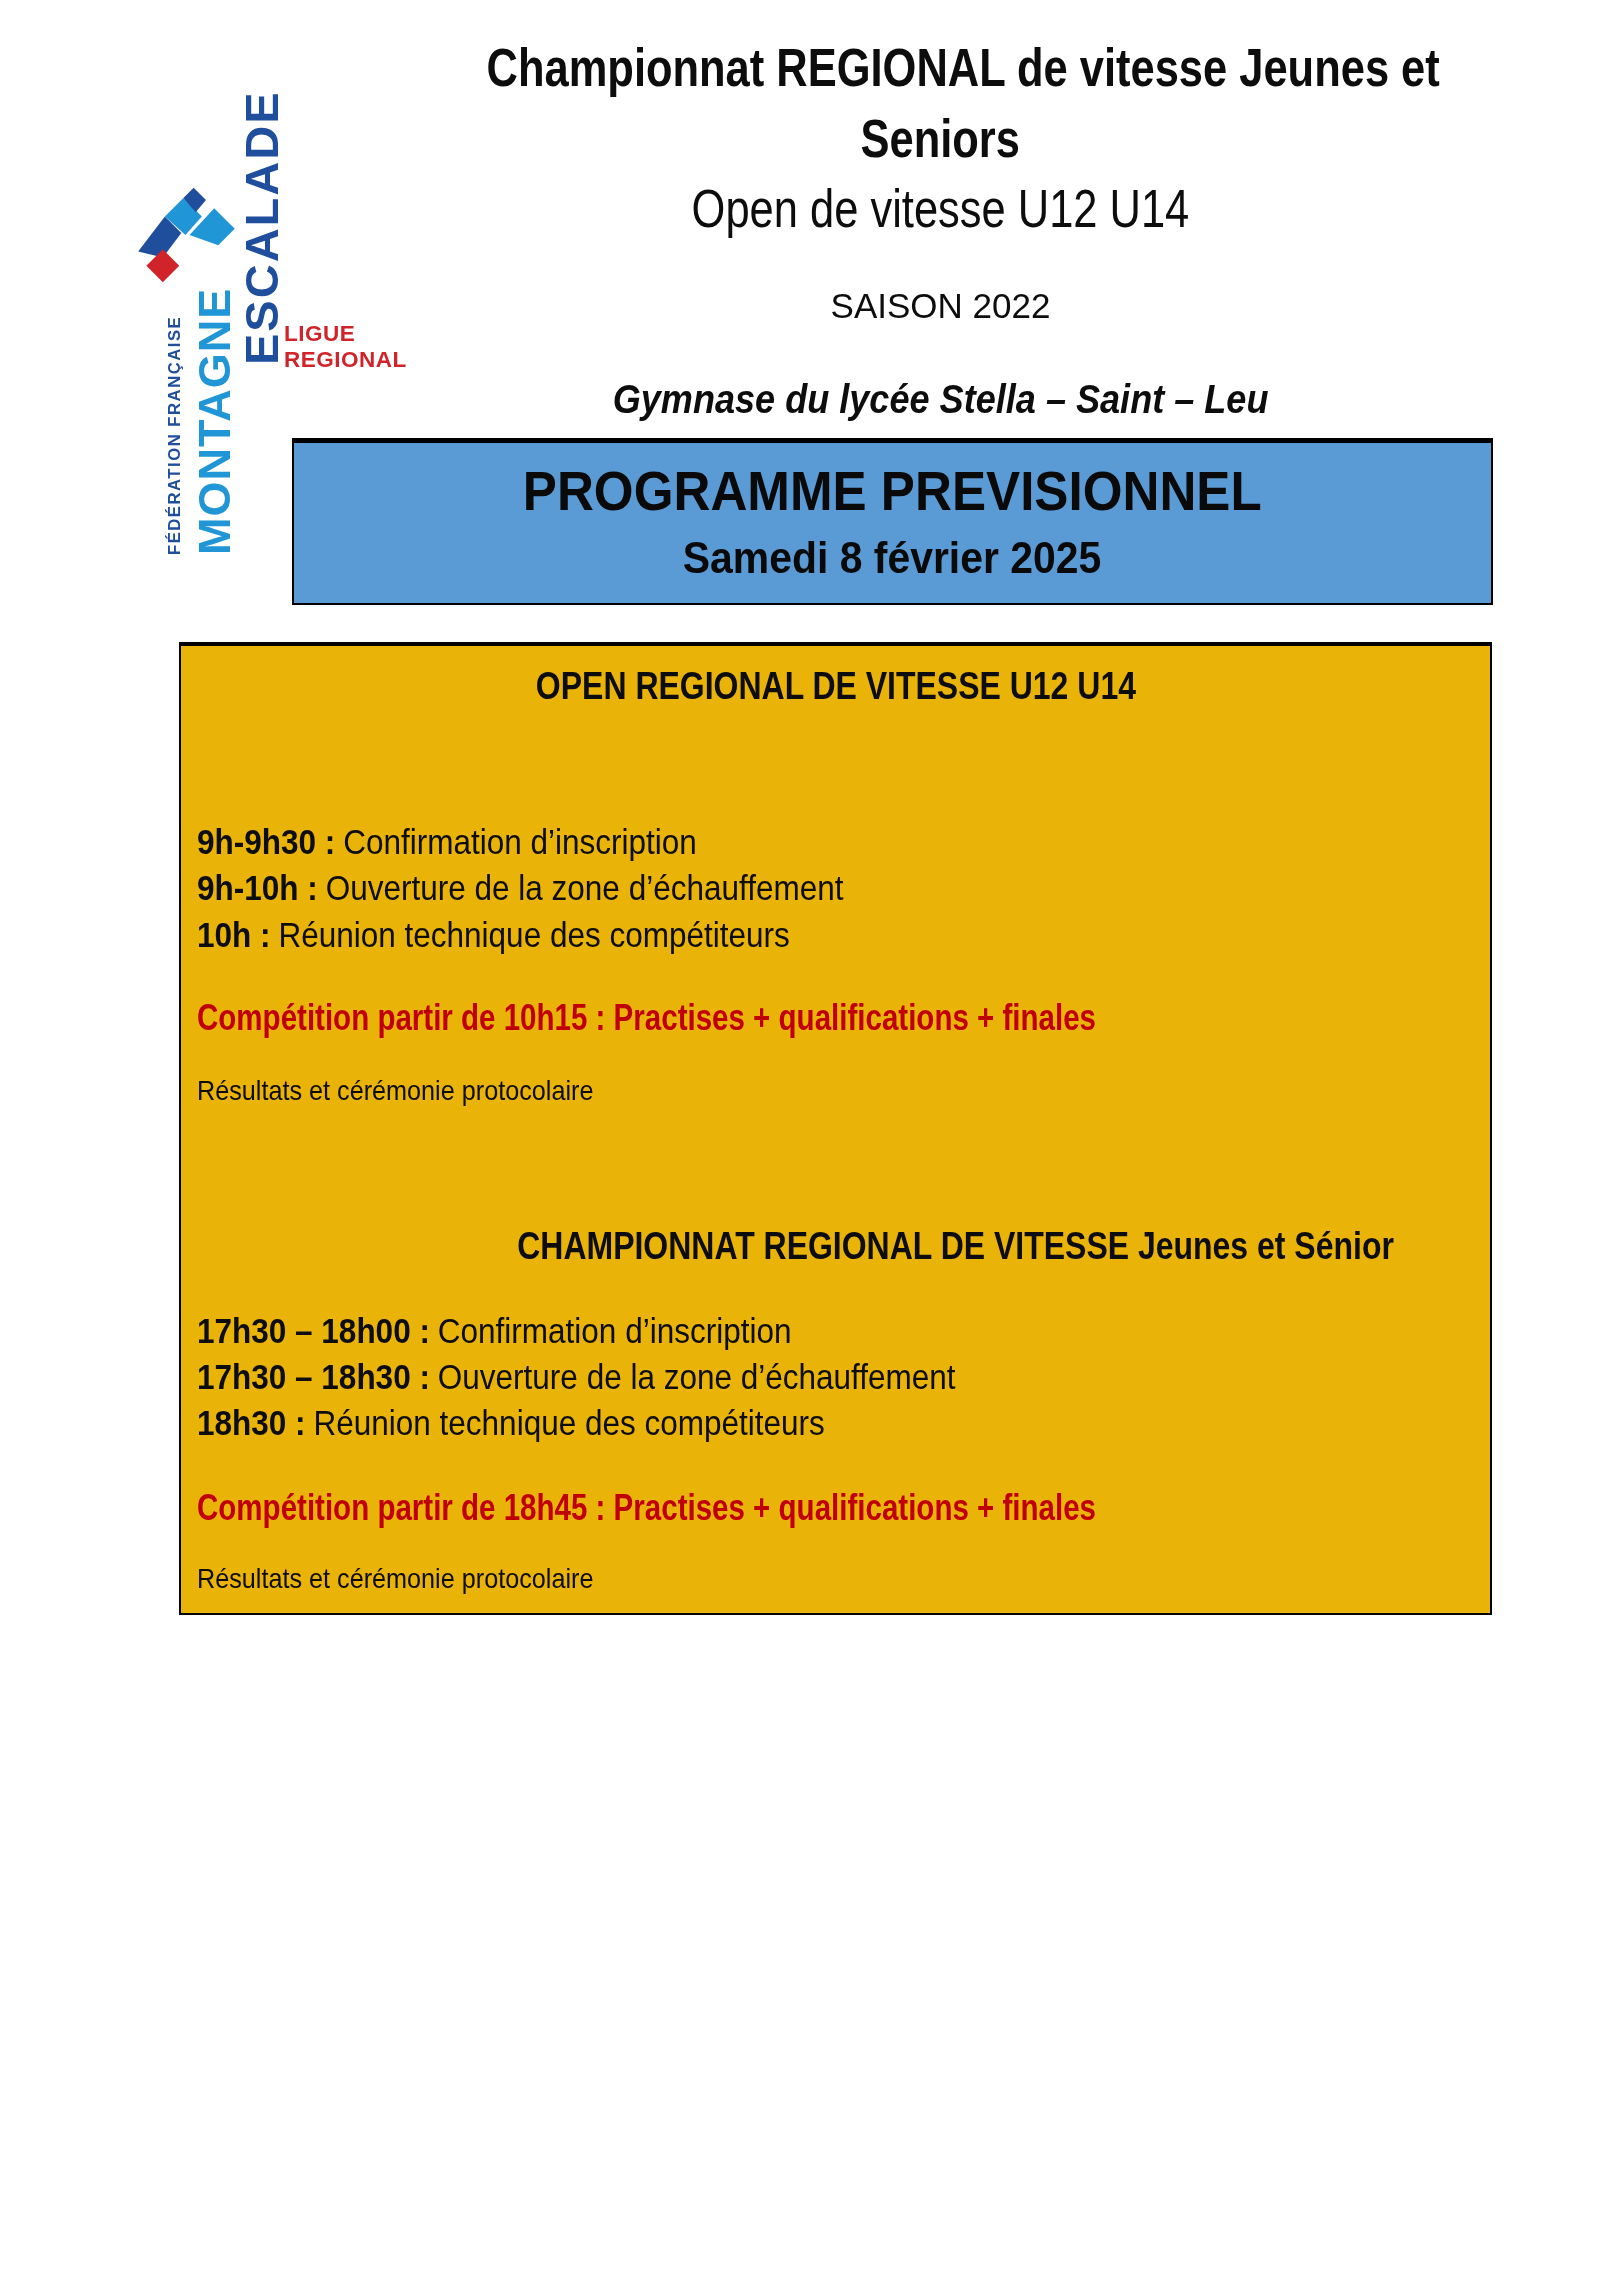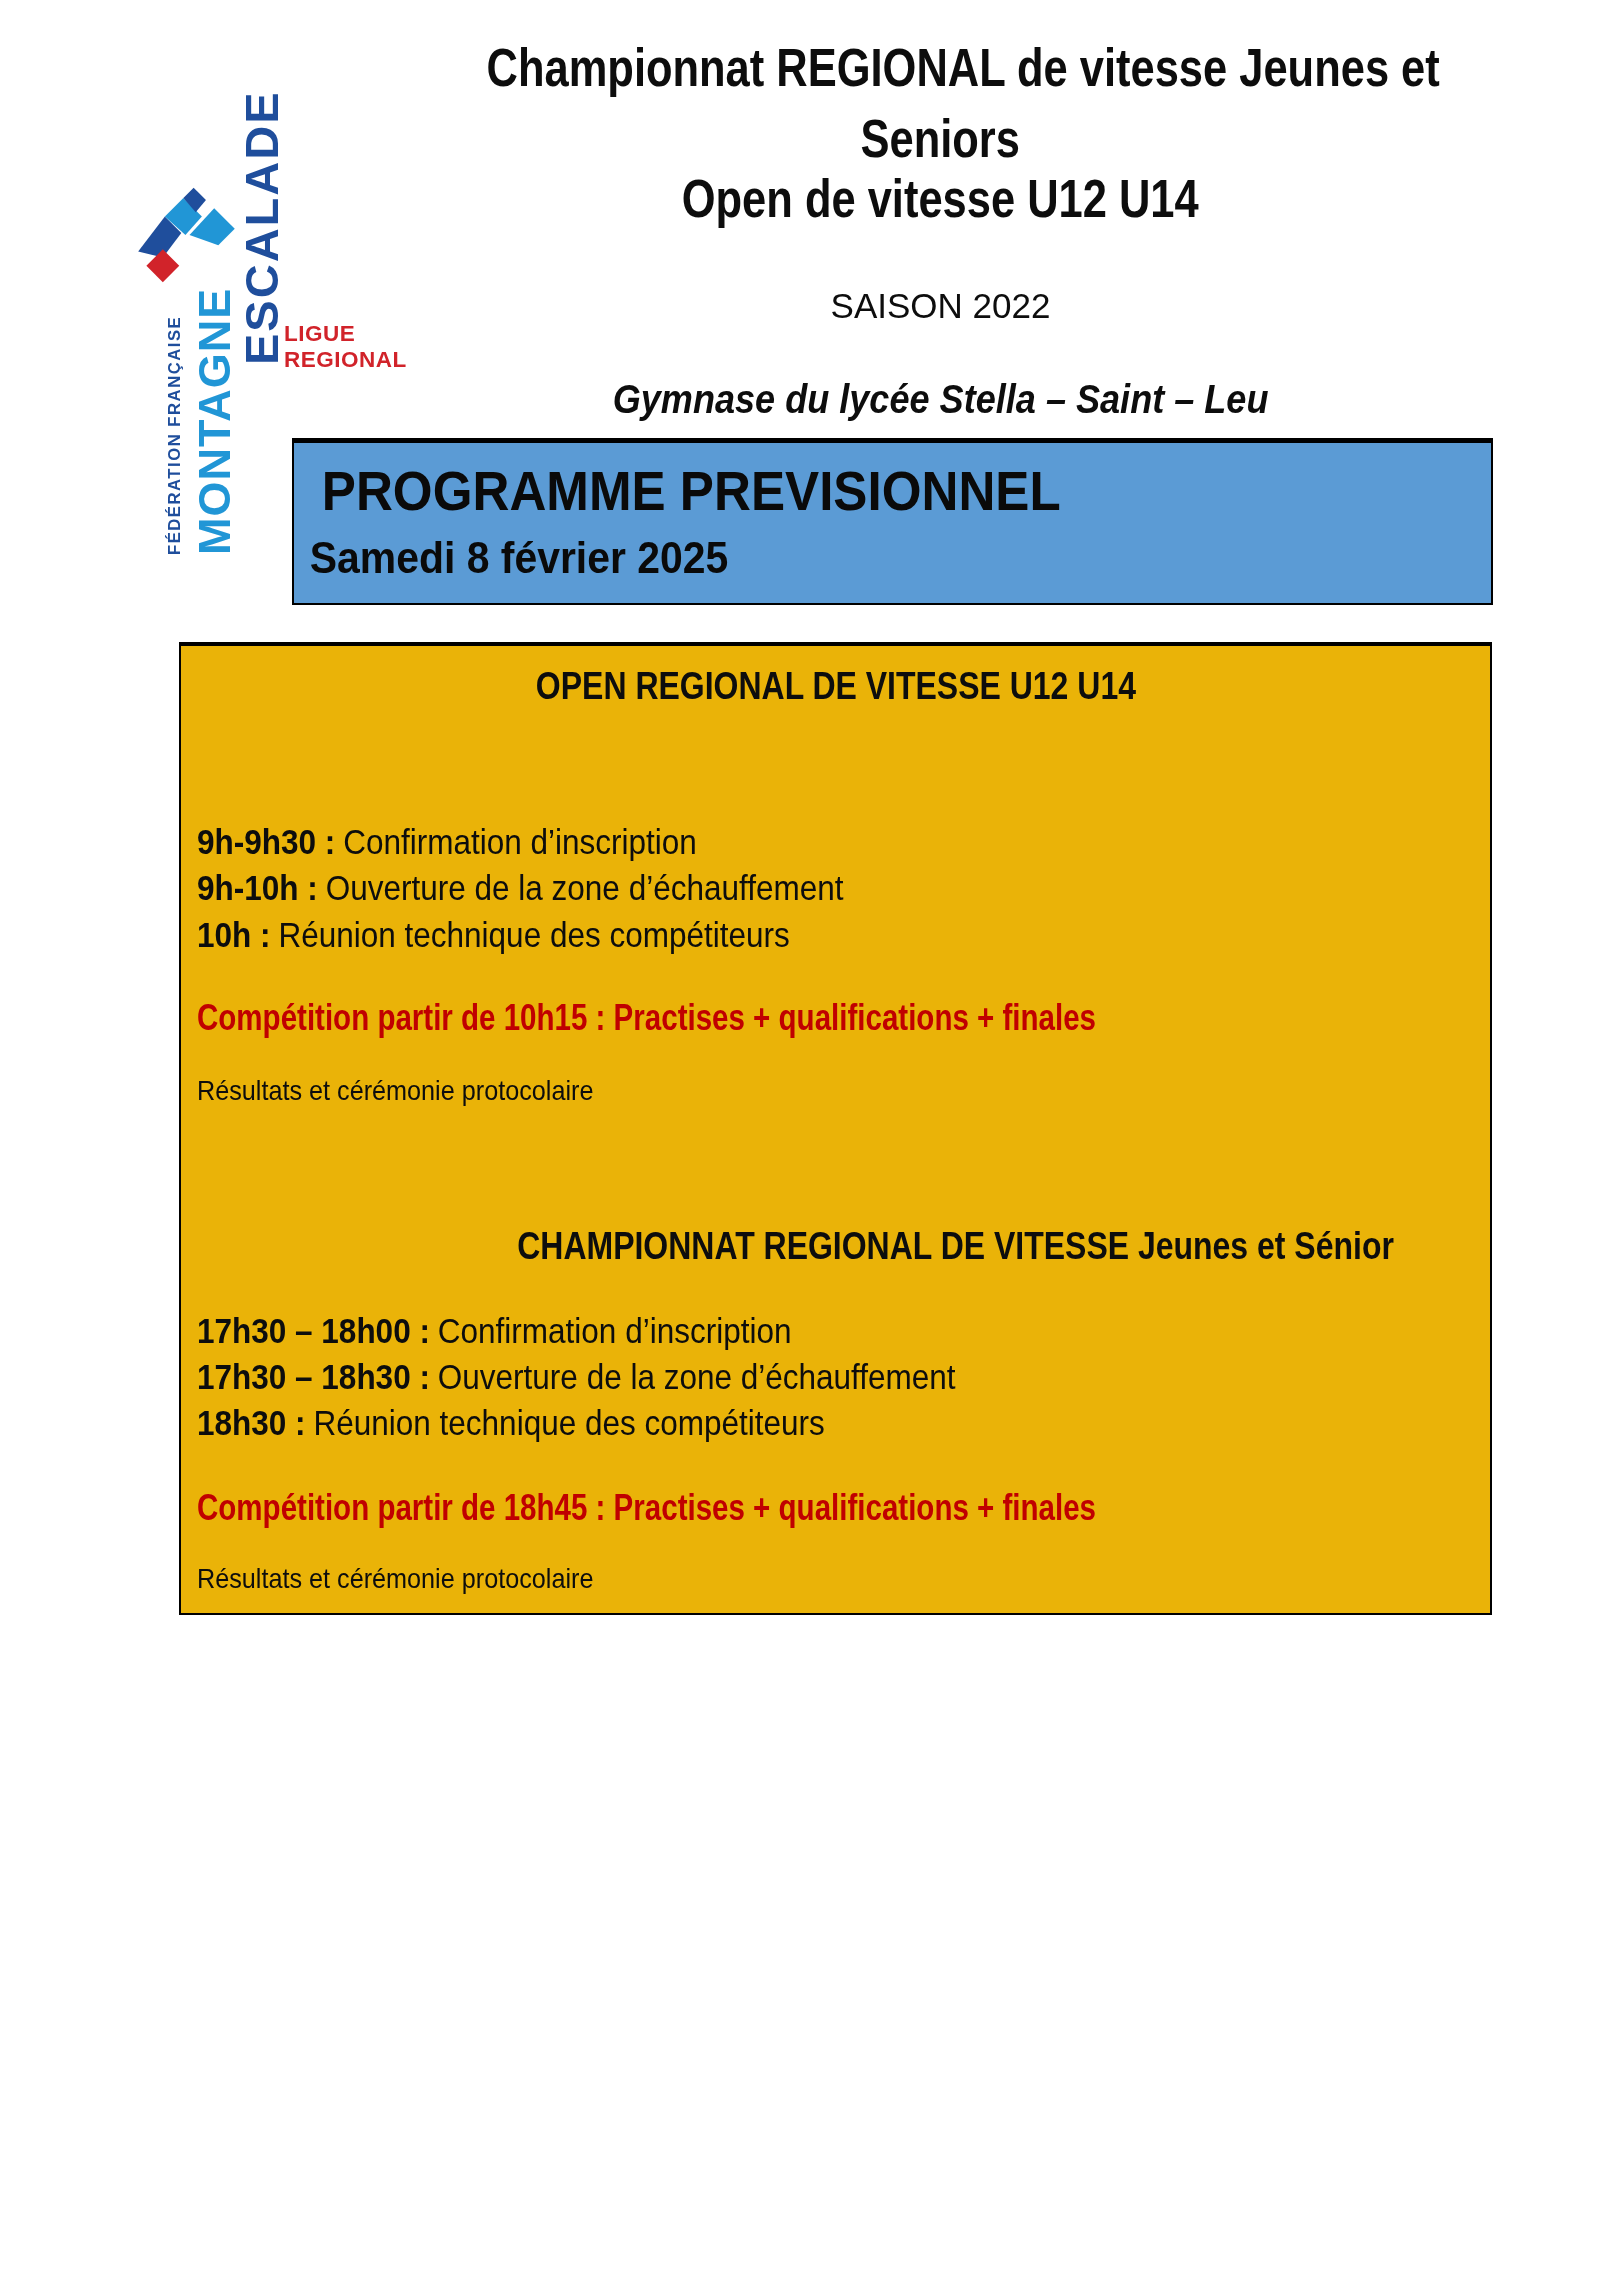--- a/index.html
+++ b/index.html
@@ -20,33 +20,33 @@
   .ligue {
     position:absolute; left:284px; top:321px; color:#D1232A;
     font-weight:bold; font-size:22.5px; line-height:25.5px; letter-spacing:0.5px;
   }
 
   
   .header { position:absolute; left:382px; top:0; width:1117px; height:431px; }
   .hline { position:absolute; width:100%; text-align:center; white-space:nowrap; color:#0d0d0d; }
   .h-l1 { top:37px;  font-size:53px; font-weight:bold; }
   .h-l2 { top:108px; font-size:53px; font-weight:bold; }
-  .h-l3 { top:168px; font-size:53px; font-weight:bold; }
+  .h-l3 { top:178px; font-size:53px; font-weight:normal; }
   .h-l4 { top:286px; font-size:35px; font-weight:400; }
   .h-l5 { top:376px; font-size:41px; font-weight:bold; font-style:italic; }
   .narrow82 { display:inline-block; transform:scaleX(0.82); }
   .narrow88 { display:inline-block; transform:scaleX(0.88); }
   .narrow93 { display:inline-block; transform:scaleX(0.93); }
 
   
   .banner {
     position:absolute; left:292px; top:438px; width:1201px; height:167px;
     background:#5B9BD5; border:2.9px solid #000; border-top-width:5.9px; box-sizing:border-box;
   }
-  .banner .bline { position:absolute; width:100%; white-space:nowrap; color:#0a0a0a; }
+  .banner .bline { position:absolute; width:100%; text-align:center; white-space:nowrap; color:#0a0a0a; }
   .b-l1 { top:15.7px; font-size:55px; font-weight:bold; }
   .b-l2 { top:90px; font-size:44px; font-weight:bold; }
 
   
   .program-box {
     position:absolute; left:179px; top:642px; width:1313px; height:973px;
     border:2.9px solid #000; border-top-width:4.9px; box-sizing:border-box; background:#eab308;
   }
   .sec-heading {
     position:absolute; left:0; width:100%; text-align:center;

